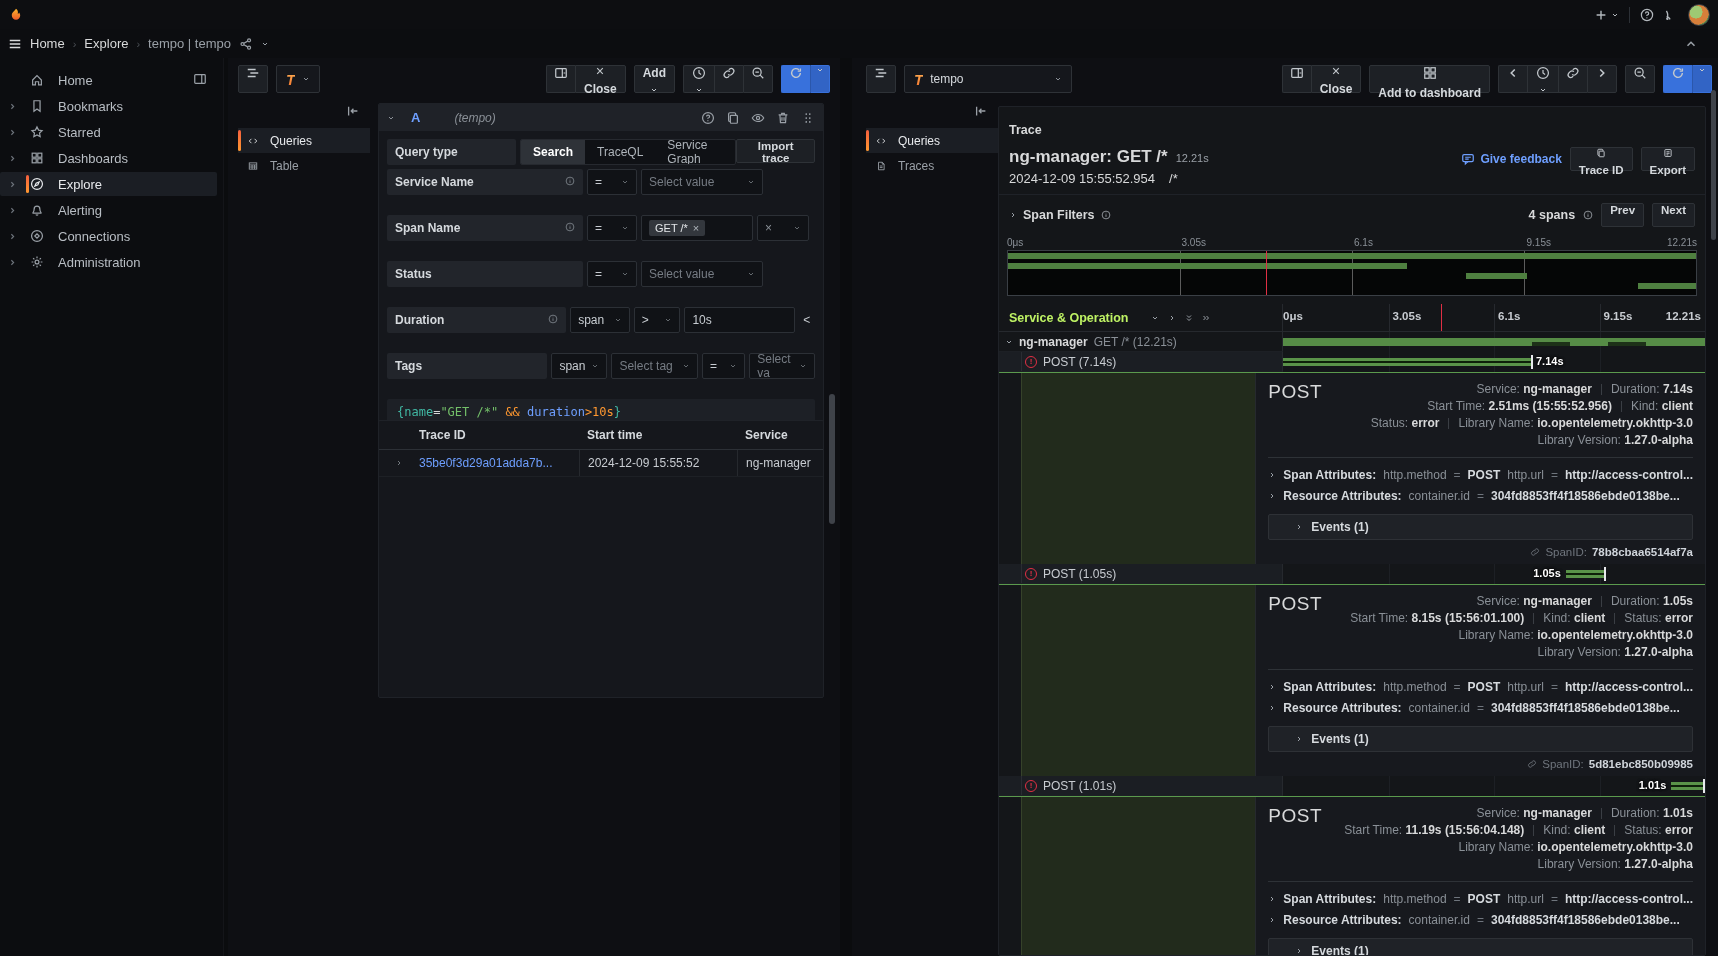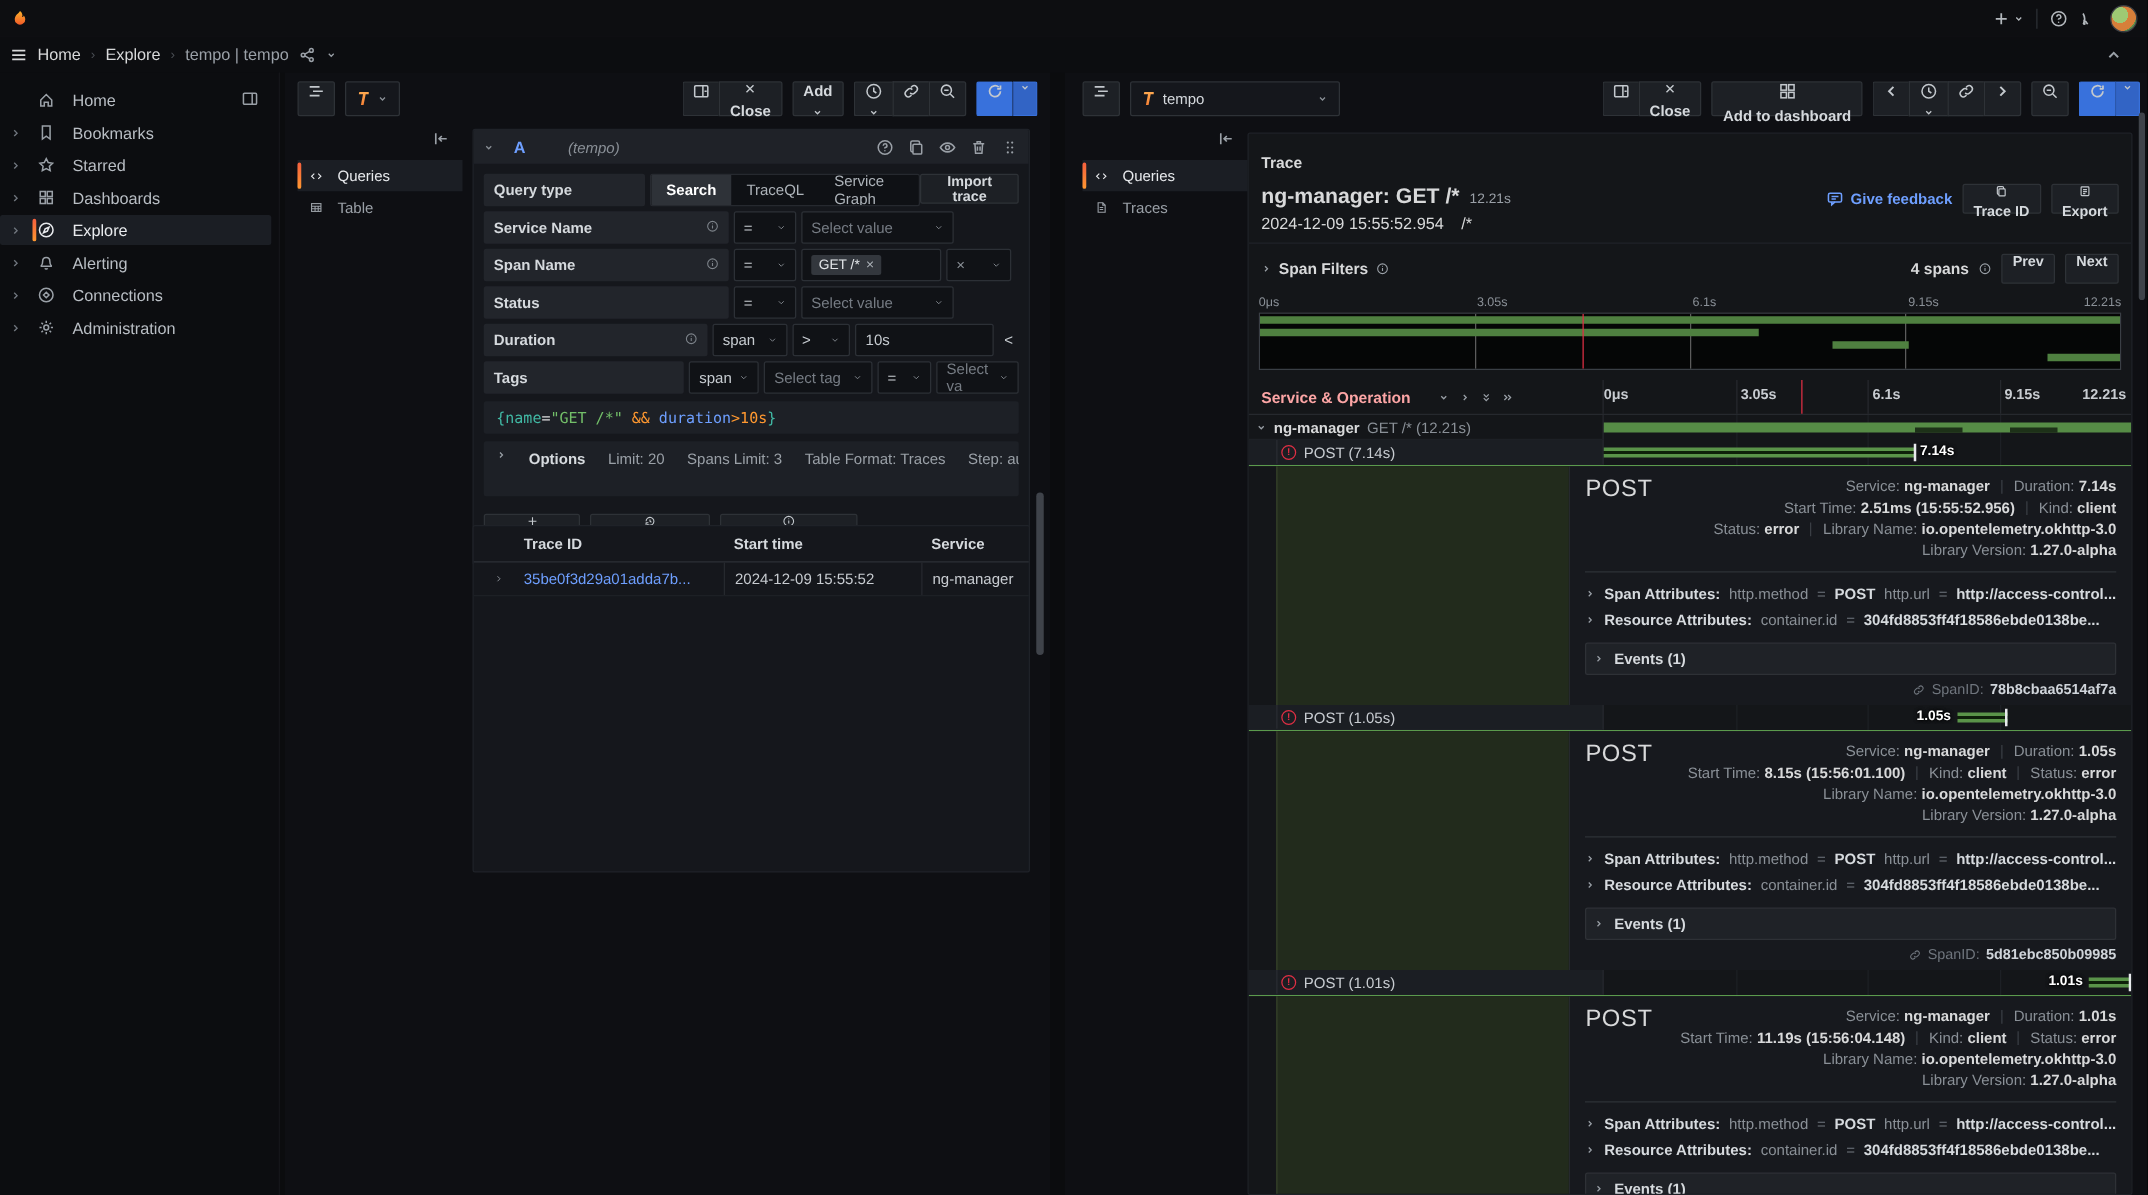--- a/index.html
+++ b/index.html
@@ -57,21 +57,21 @@
   .side-tab{display:flex;align-items:center;gap:12px;height:25px;padding-left:10px;color:#9aa0a7;position:relative;}
   .side-tab.active{background:#1b1e24;color:#e8eaed;}
   .side-tab.active::before{content:"";position:absolute;left:0;top:2px;bottom:2px;width:3px;border-radius:2px;background:linear-gradient(#f55f3e,#ff9830);}
   
   #query-card{left:150px;top:45px;width:446px;background:#15171c;border:1px solid #1f2228;border-radius:2px;position:absolute;box-sizing:border-box;overflow:hidden;}
   #qc-header{height:27px;background:#1f2228;display:flex;align-items:center;padding:0 8px;gap:10px;}
   #qc-header .ref{color:#6e9fff;font-weight:700;font-size:13px;margin-left:6px;}
   #qc-header .hint{font-style:italic;color:#8a9097;margin-left:24px;}
   #qc-header .hicons{margin-left:auto;display:flex;gap:11px;color:#9aa0a7;}
   #qc-body{padding:8px 8px 12px 8px;}
-  .qrow{display:flex;align-items:stretch;margin-bottom:4px;height:26px;}
+  .qrow{display:flex;align-items:stretch;margin-bottom:20px;height:26px;}
   .qlabel{width:196px;background:#22252b;border-radius:2px;display:flex;align-items:center;padding:0 8px;color:#d5d9dd;font-weight:600;box-sizing:border-box;}
   .qlabel .info{margin-left:auto;color:#7d838a;}
   .cell{background:#101216;border:1px solid #2c3036;border-radius:2px;display:flex;align-items:center;padding:0 7px;margin-left:4px;gap:6px;box-sizing:border-box;color:#c7ccd1;}
   .cell .caret{margin-left:auto;color:#8a9097;}
   .cell.op{width:50px;}
   .cell .placeholder{color:#767c84;}
   .chip{background:#33373d;border-radius:2px;padding:2px 6px;font-size:11px;color:#e3e6e9;display:flex;gap:5px;align-items:center;}
   .type-row{display:flex;margin-bottom:4px;height:26px;}
   .type-tabs{display:flex;margin-left:4px;background:#0f1115;border:1px solid #26292f;border-radius:2px;overflow:hidden;}
   .type-tab{display:flex;align-items:center;padding:0 12px;color:#aeb4ba;}
@@ -108,21 +108,21 @@
   .filters-row{display:flex;align-items:center;padding:8px 10px;border-top:1px solid #1f2228;gap:6px;color:#d8d9da;font-weight:700;font-size:12.5px;}
   .filters-row .right{margin-left:auto;display:flex;align-items:center;gap:8px;font-weight:700;}
   .minimap{margin:2px 8px 0;position:relative;}
   .mm-ticks{position:relative;height:13px;font-size:10px;color:#8a9097;}
   .mm-area{position:relative;height:44px;border:1px solid #3a3f45;background:#050606;overflow:hidden;}
   .mm-bar{position:absolute;height:6px;background:#4f8040;}
   .mm-grid{position:absolute;top:0;bottom:0;width:1px;background:rgba(255,255,255,0.35);}
   .redline{position:absolute;top:0;bottom:0;width:1px;background:#e02f44;}
   
   .so-header{display:flex;height:27px;border-bottom:1px solid #26292e;margin-top:8px;position:relative;}
-  .so-left{width:284px;display:flex;align-items:center;gap:8px;padding-left:10px;box-sizing:border-box;color:#fca5a5;font-weight:700;font-size:12.5px;border-right:1px solid #26292e;}
+  .so-left{width:284px;display:flex;align-items:center;gap:8px;padding-left:10px;box-sizing:border-box;color:#bef264;font-weight:700;font-size:12.5px;border-right:1px solid #26292e;}
   .so-left .hic{color:#9aa0a7;display:flex;gap:9px;margin-left:14px;}
   .so-right{flex:1;position:relative;font-weight:700;color:#c8ccd1;font-size:11.5px;}
   .so-tick{position:absolute;top:6px;}
   .rows-wrap{position:relative;}
   .vline{position:absolute;top:0;bottom:0;width:1px;background:#1d2025;z-index:0;}
   .span-row{display:flex;height:20px;position:relative;z-index:1;}
   .sr-name{width:284px;box-sizing:border-box;display:flex;align-items:center;gap:6px;border-right:1px solid #26292e;border-bottom:1px solid #1d2025;background:#17191d;}
   .sr-name.root{background:#141619;padding-left:6px;color:#d8d9da;}
   .sr-name.child{padding-left:26px;position:relative;background:#1b1e23;}
   .sr-name.child::before{content:"";position:absolute;left:22px;top:0;bottom:0;width:1px;background:#2a2d33;}
@@ -142,21 +142,21 @@
   .dt-head h2{margin:0;font-size:19px;font-weight:500;color:#d8d9da;letter-spacing:0.5px;}
   .dt-meta{margin-left:auto;text-align:right;line-height:17px;font-size:12px;color:#8a9097;}
   .dt-meta b{color:#d8d9da;font-weight:700;}
   .msep{display:inline-block;width:1px;height:11px;background:#3a3e44;margin:0 9px;vertical-align:middle;}
   .dt-divider{height:1px;background:#2e3237;margin:8px 0 6px;}
   .attr-line{display:flex;align-items:center;gap:7px;height:21px;white-space:nowrap;overflow:hidden;}
   .attr-line .alabel{color:#d6dade;font-weight:700;}
   .attr-line .k{color:#8a9097;}
   .attr-line .eq{color:#6f757d;}
   .attr-line .v{color:#d6dade;font-weight:700;}
-  .events-box{margin-top:8px;background:#1f2227;border:1px solid #2e3136;border-radius:2px;padding:5px 6px;display:flex;gap:8px;align-items:center;color:#d6dade;font-weight:600;}
+  .events-box{margin-top:8px;background:#1f2227;border:1px solid #2e3136;border-radius:2px;padding:5px 26px;display:flex;gap:8px;align-items:center;color:#d6dade;font-weight:600;}
   .spanid-row{margin-top:6px;text-align:right;color:#6f757d;font-size:11.5px;display:flex;justify-content:flex-end;gap:5px;}
   .spanid-row b{color:#cfd4da;}
   .chev-gray{color:#9aa0a7;}
 </style>
 </head>
 <body>
 
 <div id="app">
 
   <div id="topbar" class="abs">

